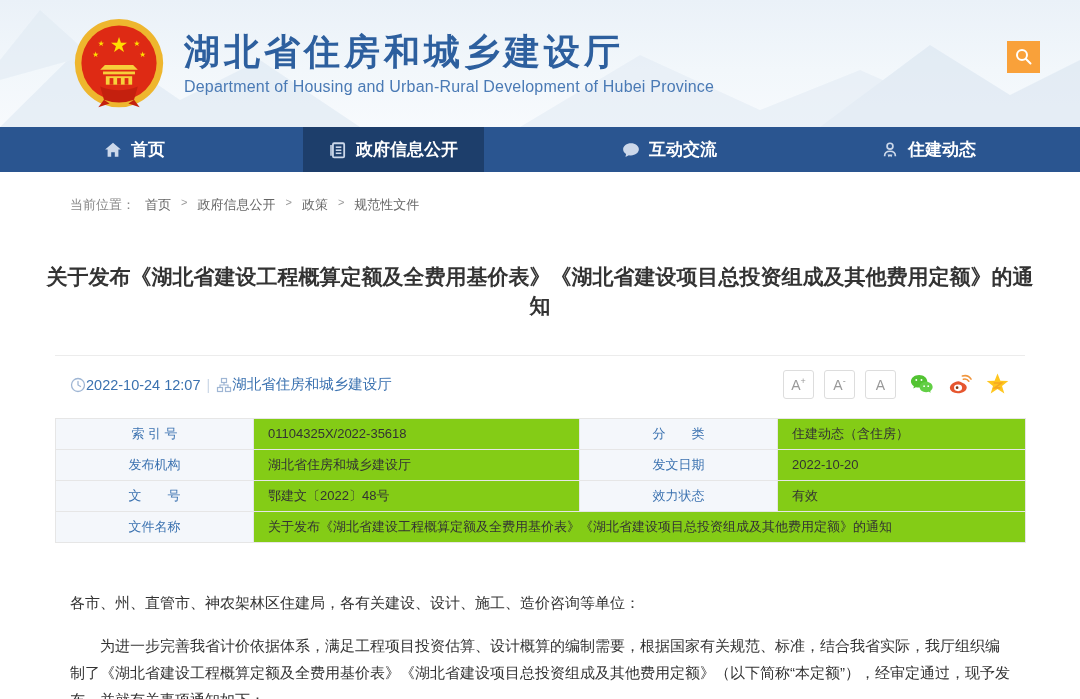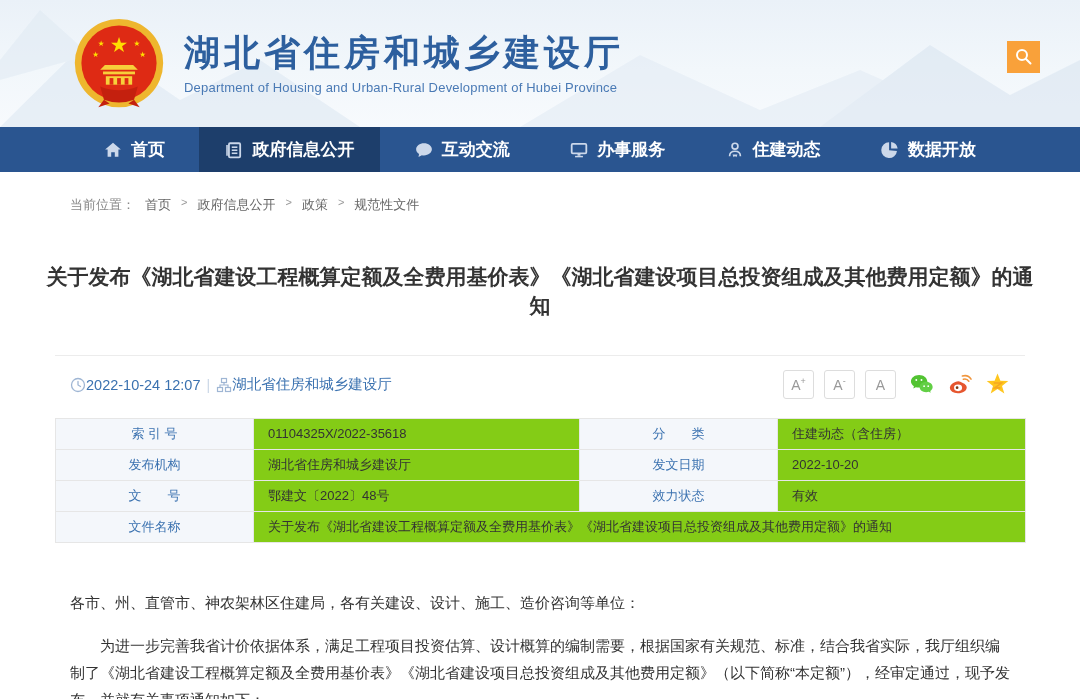--- a/index.html
+++ b/index.html
@@ -9,21 +9,21 @@
 
   
   .site-header { position:relative; height:127px;
     background:linear-gradient(180deg,#eaf1f8 0%,#f2f7fb 55%,#f7fafd 100%);
     display:flex; align-items:center; justify-content:space-between;
     padding:0 40px 0 72px; overflow:hidden; }
   .mountains { position:absolute; left:0; top:0; width:1080px; height:127px; opacity:.55; }
   .brand { display:flex; align-items:center; position:relative; z-index:2; }
   .emblem { width:94px; height:94px; margin-right:18px; flex:0 0 auto; }
   .site-title { font-size:36px; font-weight:bold; color:#2d5f9e; letter-spacing:4px; line-height:1.15; }
-  .site-subtitle { font-size:13px; color:#4a7ab5; margin-top:6px; letter-spacing:.2px; }
+  .site-subtitle { font-size:16px; color:#4a7ab5; margin-top:6px; letter-spacing:.2px; }
   .search { position:relative; z-index:2; display:flex; align-items:center; margin-top:-14px; }
   .search input { width:194px; height:32px; border:1px solid #e3e3e3; border-right:none;
     background:#fff; padding:0 12px; font-size:13.5px; color:#333; outline:none; }
   .search input::placeholder { color:#999; }
   .search button { width:33px; height:32px; background:#f9a13a; border:none; cursor:pointer;
     display:flex; align-items:center; justify-content:center; }
 
   
   .nav { height:45px; background:#2a5590; display:flex; align-items:stretch;
     justify-content:space-between; padding:0 78px; }
@@ -128,40 +128,25 @@
       <span>政府信息公开</span>
     </div>
     <div class="nav-item">
       <svg viewBox="0 0 16 16">
         <path d="M8 2 C4.1 2 1 4.4 1 7.4 c0 1.7 1 3.2 2.6 4.2 L3.1 14.2 l3-1.6 c.6.1 1.2.2 1.9.2 3.9 0 7-2.4 7-5.4 S11.9 2 8 2 Z" fill="#ccd8ea"></path>
       </svg>
       <span>互动交流</span>
     </div>
     <div class="nav-item">
       <svg viewBox="0 0 16 16">
-        <rect x="1.5" y="2.5" width="13" height="8.5" rx="1" fill="none" stroke="#ccd8ea" stroke-width="1.6"></rect>
-        <rect x="6.7" y="11.5" width="2.6" height="1.6" fill="#ccd8ea"></rect>
-        <rect x="4.5" y="13.2" width="7" height="1.3" fill="#ccd8ea"></rect>
-      </svg>
-      <span>办事服务</span>
-    </div>
-    <div class="nav-item">
-      <svg viewBox="0 0 16 16">
         <circle cx="8" cy="4.6" r="2.6" fill="none" stroke="#ccd8ea" stroke-width="1.5"></circle>
         <path d="M3.2 13.5 c0-2.8 2.1-4.4 4.8-4.4 s4.8 1.6 4.8 4.4" fill="none" stroke="#ccd8ea" stroke-width="1.5"></path>
         <path d="M5.8 12 l1 2.5 1.2-1.2 1.2 1.2 1-2.5" fill="#ccd8ea"></path>
       </svg>
       <span>住建动态</span>
-    </div>
-    <div class="nav-item">
-      <svg viewBox="0 0 16 16">
-        <path d="M7.2 8.2 V1.2 A7 7 0 1 0 14.2 8.9 Z" fill="#ccd8ea"></path>
-        <path d="M9 6.6 V0.8 A7 7 0 0 1 14.8 6.6 Z" fill="#ccd8ea"></path>
-      </svg>
-      <span>数据开放</span>
     </div>
   </nav>
 
   <div class="breadcrumb">
     <span>当前位置：</span>
     <span class="crumb">首页</span>
     <span class="sep">&gt;</span>
     <span class="crumb">政府信息公开</span>
     <span class="sep">&gt;</span>
     <span class="crumb">政策</span>

